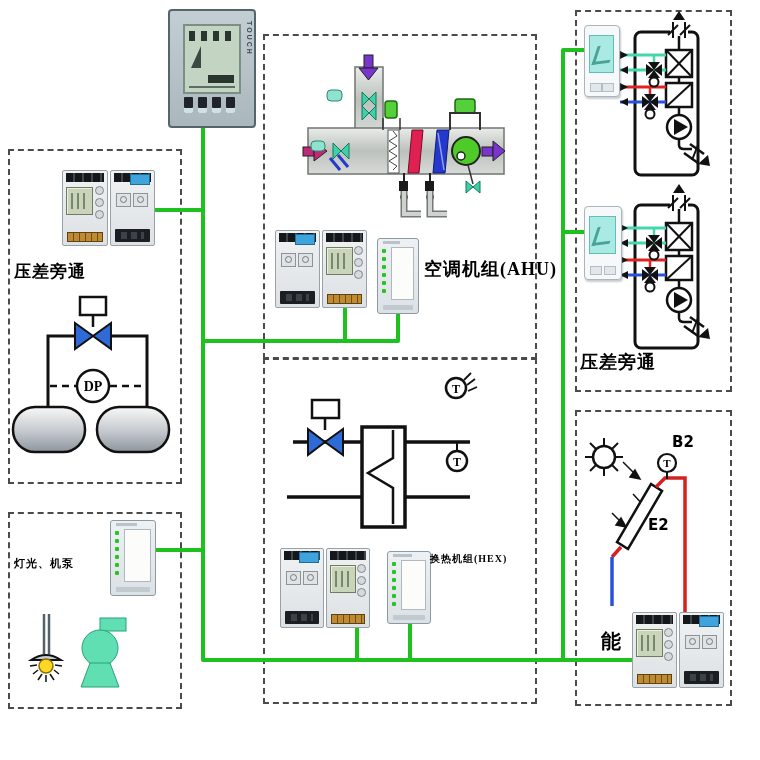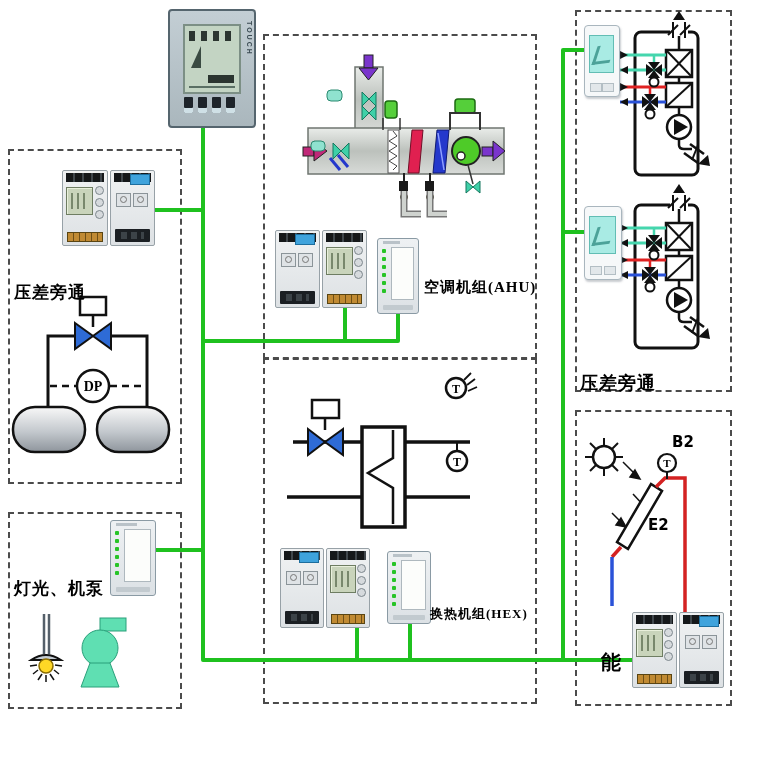--- a/index.html
+++ b/index.html
@@ -3,21 +3,21 @@
 <meta charset="utf-8">
 <style>
   html,body{margin:0;padding:0;background:#fff;}
   #stage{position:relative;width:760px;height:760px;background:#fff;overflow:hidden;
          font-family:"Liberation Sans",sans-serif;}
   svg{position:absolute;left:0;top:0;}
   
   .dbox{position:absolute;border:2px dashed #4b4b4b;background:transparent;}
   
   .cjk{position:absolute;font-family:"Liberation Serif",serif;font-weight:700;color:#000;
-       letter-spacing:1px;white-space:nowrap;z-index:6;margin-top:21px;}
+       letter-spacing:1px;white-space:nowrap;z-index:6;}
   
   .ctrl{position:absolute;display:flex;gap:2px;z-index:5;}
   .ctrl.flip{flex-direction:row-reverse;}
   .mod{flex:1;position:relative;background:linear-gradient(#f0f2f3,#dde1e4);
        border:1px solid #97a1a7;border-radius:2px;}
   .terms{position:absolute;top:2px;left:3px;right:3px;height:9px;
          background:repeating-linear-gradient(90deg,#15181a 0 7px,#40474c 7px 9px);}
   .lcd{position:absolute;left:3px;top:16px;width:58%;height:26px;background:#c9d4bb;
        border:1px solid #6e7d62;box-shadow:inset 1px 1px 0 #e9f0dc;}
   .lcd:after{content:"";position:absolute;inset:5px 4px;
@@ -436,19 +436,19 @@
     <div class="tbtn tb1"></div>
     <div class="tbtn tb2"></div>
   </div>
   <div class="thermo" style="left:584px;top:206px;width:36px;height:72px">
     <div class="tscreen"></div>
     <div class="tbtn tb1"></div>
     <div class="tbtn tb2"></div>
   </div>
 
   <div class="cjk" style="left:14px;top:260px;font-size:17px">压差旁通</div>
-  <div class="cjk" style="left:14px;top:556px;font-size:17px">灯光、机泵</div>
-  <div class="cjk" style="left:424px;top:257px;font-size:15px">空调机组(AHU)</div>
-  <div class="cjk" style="left:430px;top:584px;font-size:13px">换热机组(HEX)</div>
+  <div class="cjk" style="left:14px;top:556px;font-size:11px">灯光、机泵</div>
+  <div class="cjk" style="left:424px;top:257px;font-size:18px">空调机组(AHU)</div>
+  <div class="cjk" style="left:430px;top:552px;font-size:10px">换热机组(HEX)</div>
   <div class="cjk" style="left:580px;top:350px;font-size:18px">压差旁通</div>
   <div class="cjk" style="left:601px;top:628px;font-size:20px">能</div>
 
 </div>
 
 </body></html>

